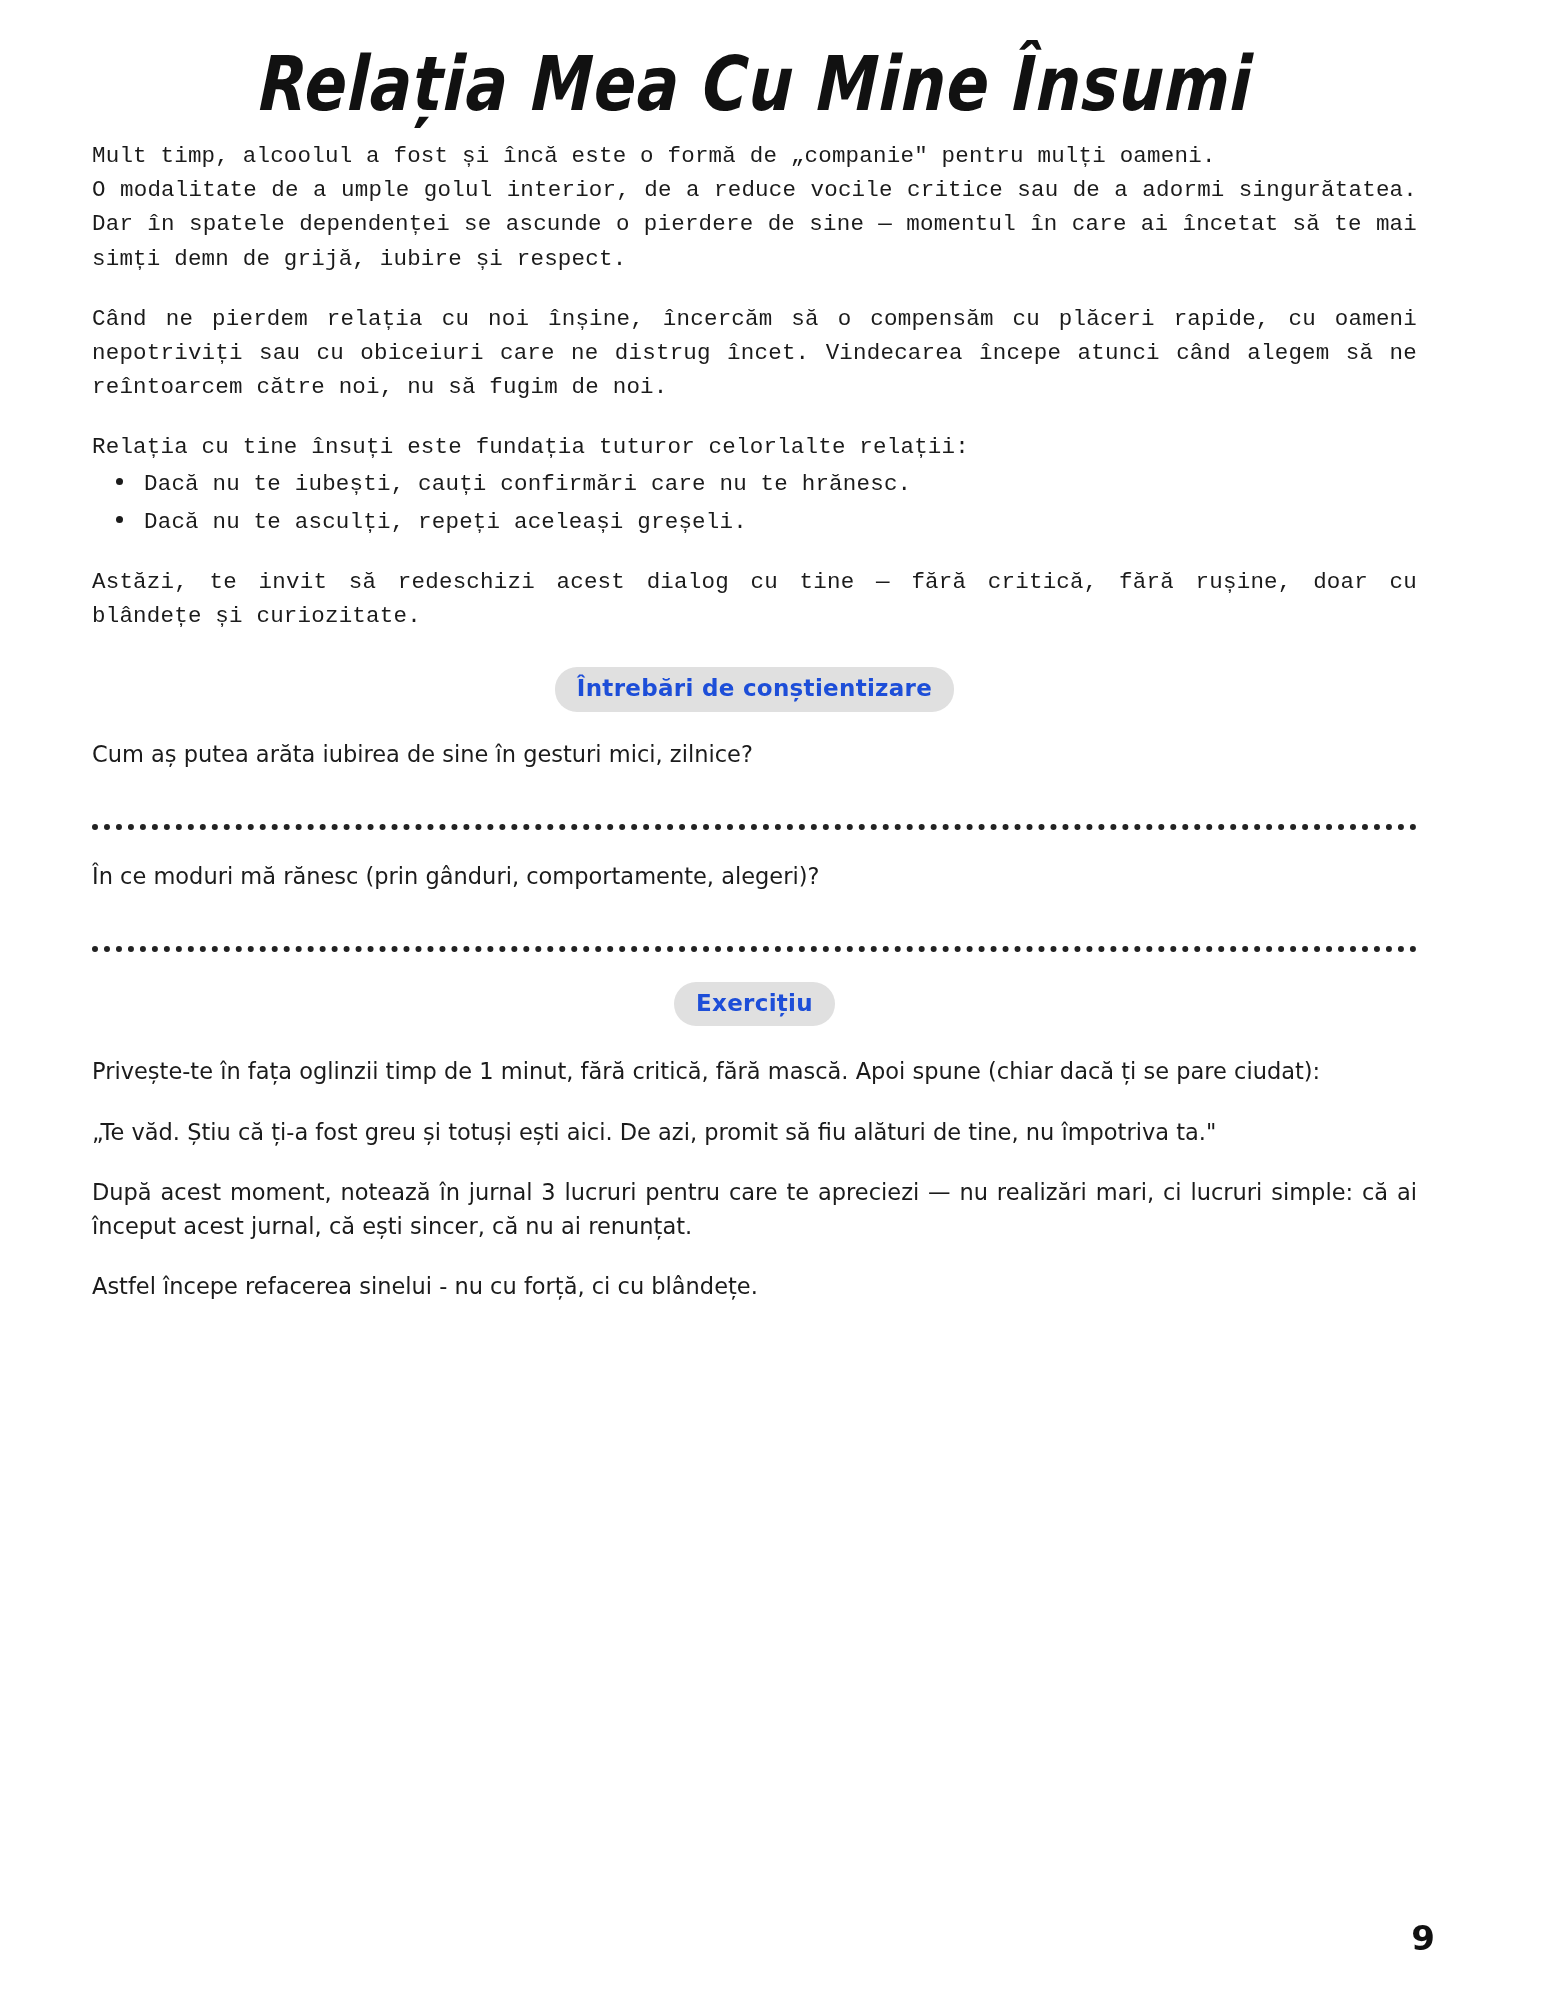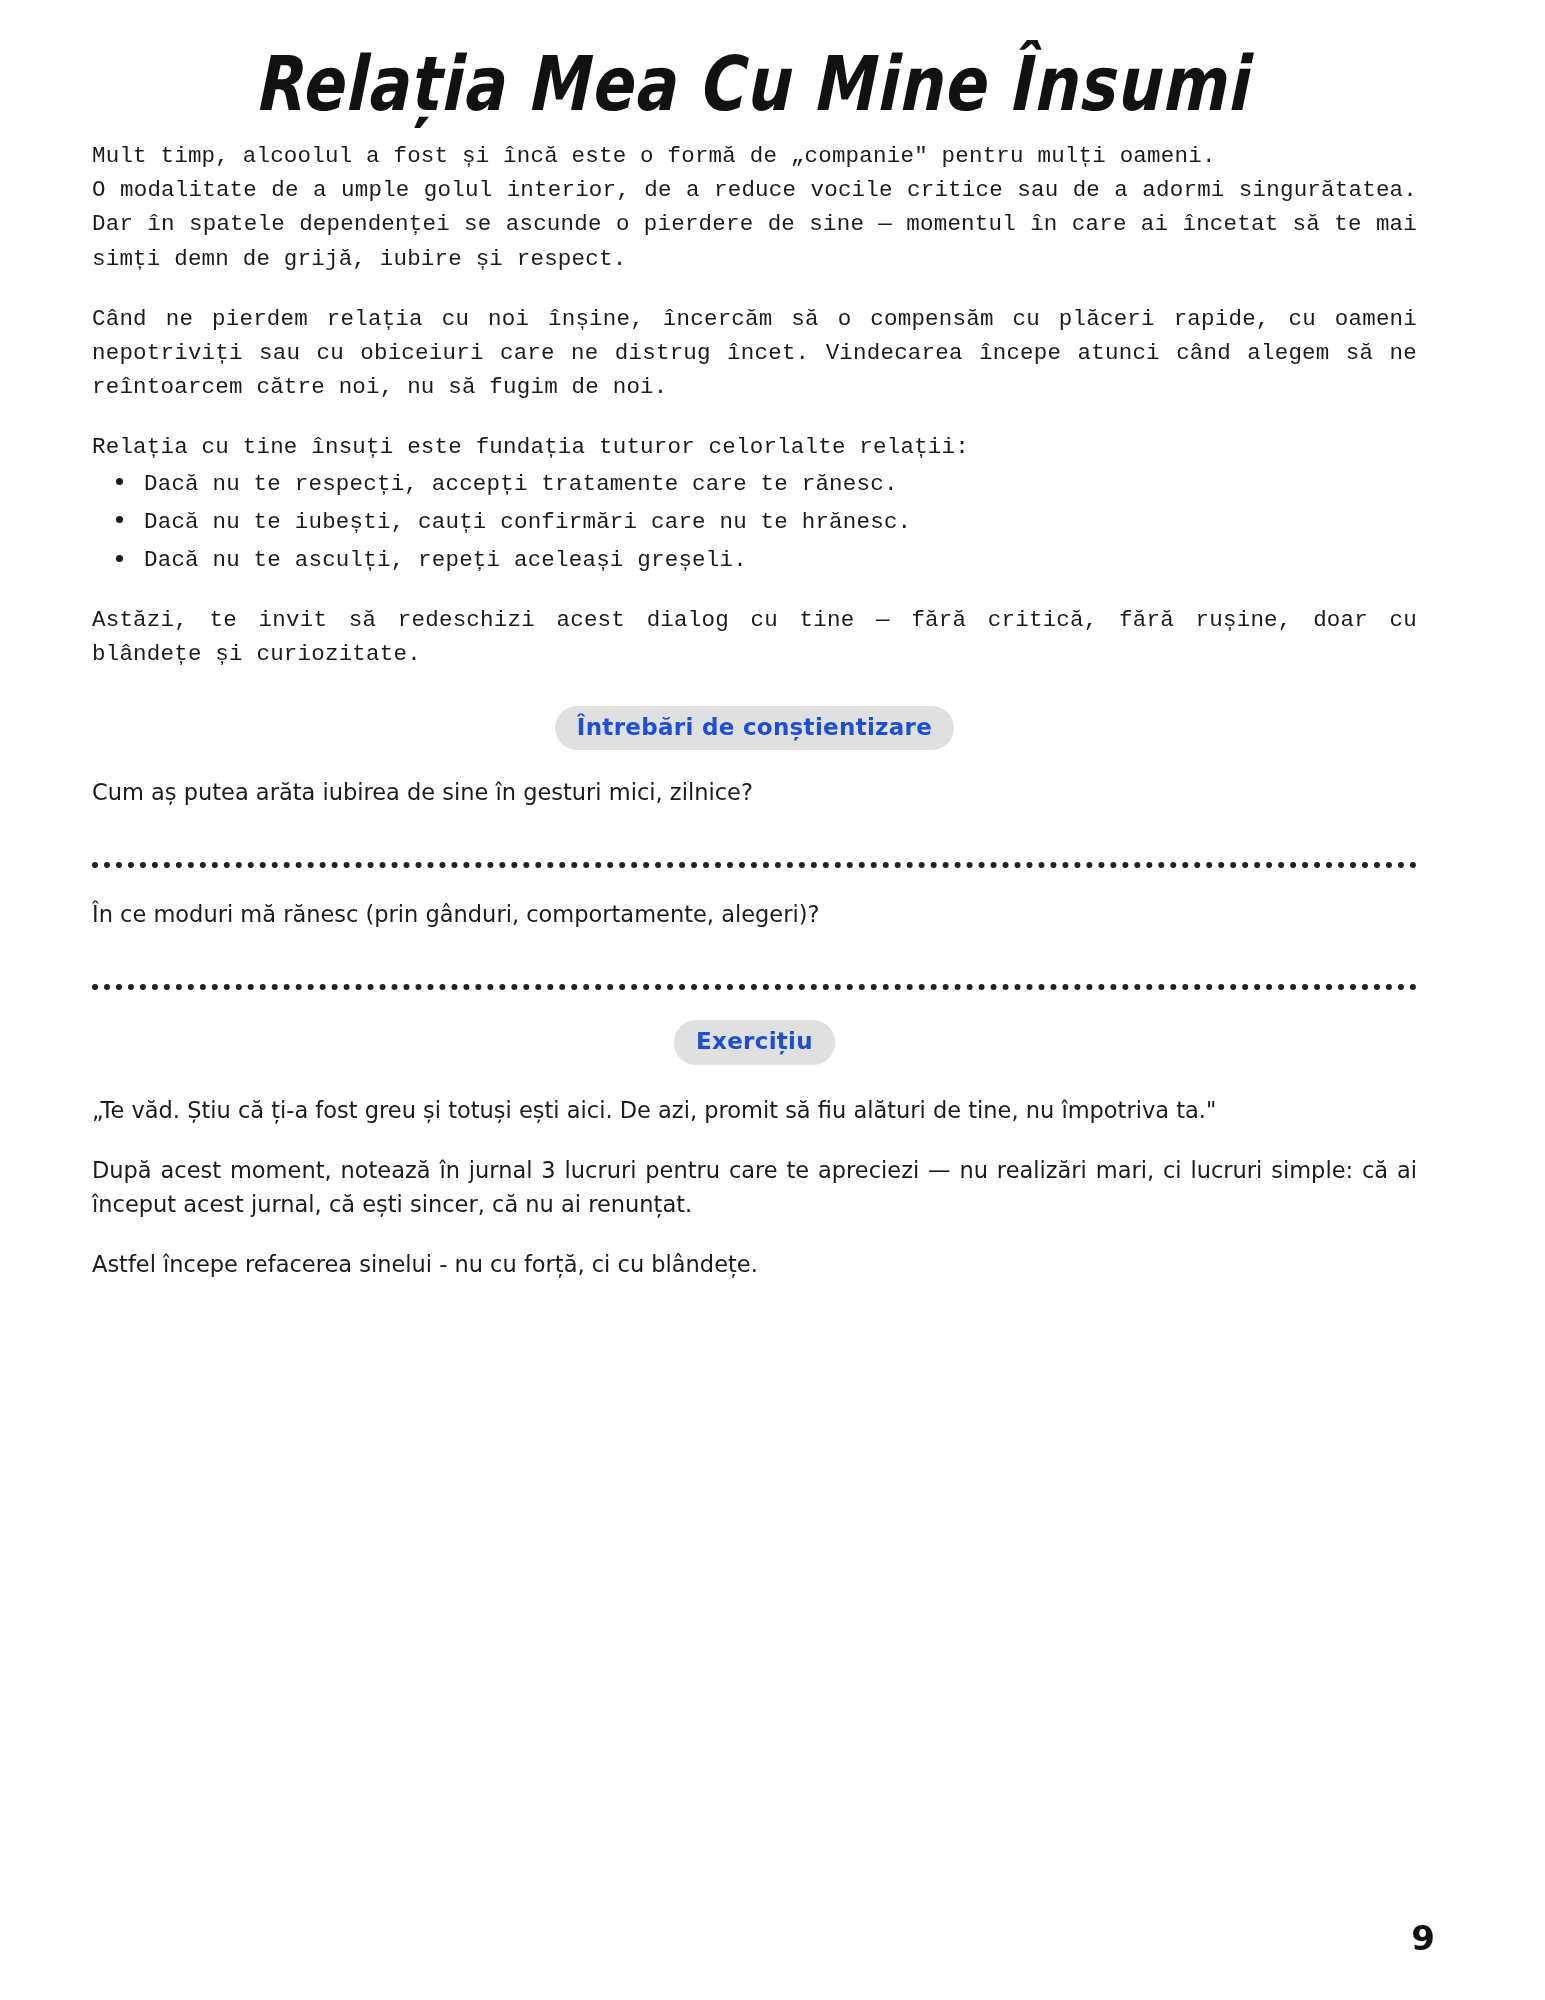--- a/index.html
+++ b/index.html
@@ -160,24 +160,20 @@
       <p class="para tight">Mult timp, alcoolul a fost și încă este o formă de „companie" pentru mulți oameni.</p>
       <p class="para">O modalitate de a umple golul interior, de a reduce vocile critice sau de a adormi singurătatea.  Dar în spatele dependenței se ascunde o pierdere de sine — momentul în care ai încetat să te mai simți demn de grijă, iubire și respect.</p>
 
       <p class="para">Când ne pierdem relația cu noi înșine, încercăm să o compensăm cu plăceri rapide, cu oameni nepotriviți sau cu obiceiuri care ne distrug încet. Vindecarea începe atunci când alegem să ne reîntoarcem către noi, nu să fugim de noi.</p>
 
       <p class="lead-line">Relația cu tine însuți este fundația tuturor celorlalte relații:</p>
 
       <ul class="bullets">
         <li>
           <span class="dot"></span>
-          <span>Dacă nu te respecți, accepți tratamente care te rănesc.</span>
-        </li>
-        <li>
-          <span class="dot"></span>
           <span>Dacă nu te iubești, cauți confirmări care nu te hrănesc.</span>
         </li>
         <li>
           <span class="dot"></span>
           <span>Dacă nu te asculți, repeți aceleași greșeli.</span>
         </li>
       </ul>
 
       <p class="para">Astăzi, te invit să redeschizi acest dialog cu tine — fără critică, fără rușine, doar cu blândețe și curiozitate.</p>
     </div>
@@ -195,20 +191,21 @@
     <div class="qblock">
       <p class="question">În ce moduri mă rănesc (prin gânduri, comportamente, alegeri)?</p>
       <hr class="dotrule">
     </div>
 
     <div class="badge-row ex">
       <span class="badge">Exercițiu</span>
     </div>
 
     <div>
+      <p class="ex-para">Privește-te în fața oglinzii timp de 1 minut, fără critică, fără mască. Apoi spune (chiar dacă ți se pare ciudat):</p>
       <p class="ex-para">„Te văd. Știu că ți-a fost greu și totuși ești aici. De azi, promit să fiu alături de tine, nu împotriva ta."</p>
       <p class="ex-para">După acest moment, notează în jurnal 3 lucruri pentru care te apreciezi — nu realizări mari, ci lucruri simple: că ai început acest jurnal, că ești sincer, că nu ai renunțat.</p>
       <p class="ex-para last">Astfel începe refacerea sinelui - nu cu forță, ci cu blândețe.</p>
     </div>
 
   </div>
 
   <div class="page-number">9</div>
 </div>
 

